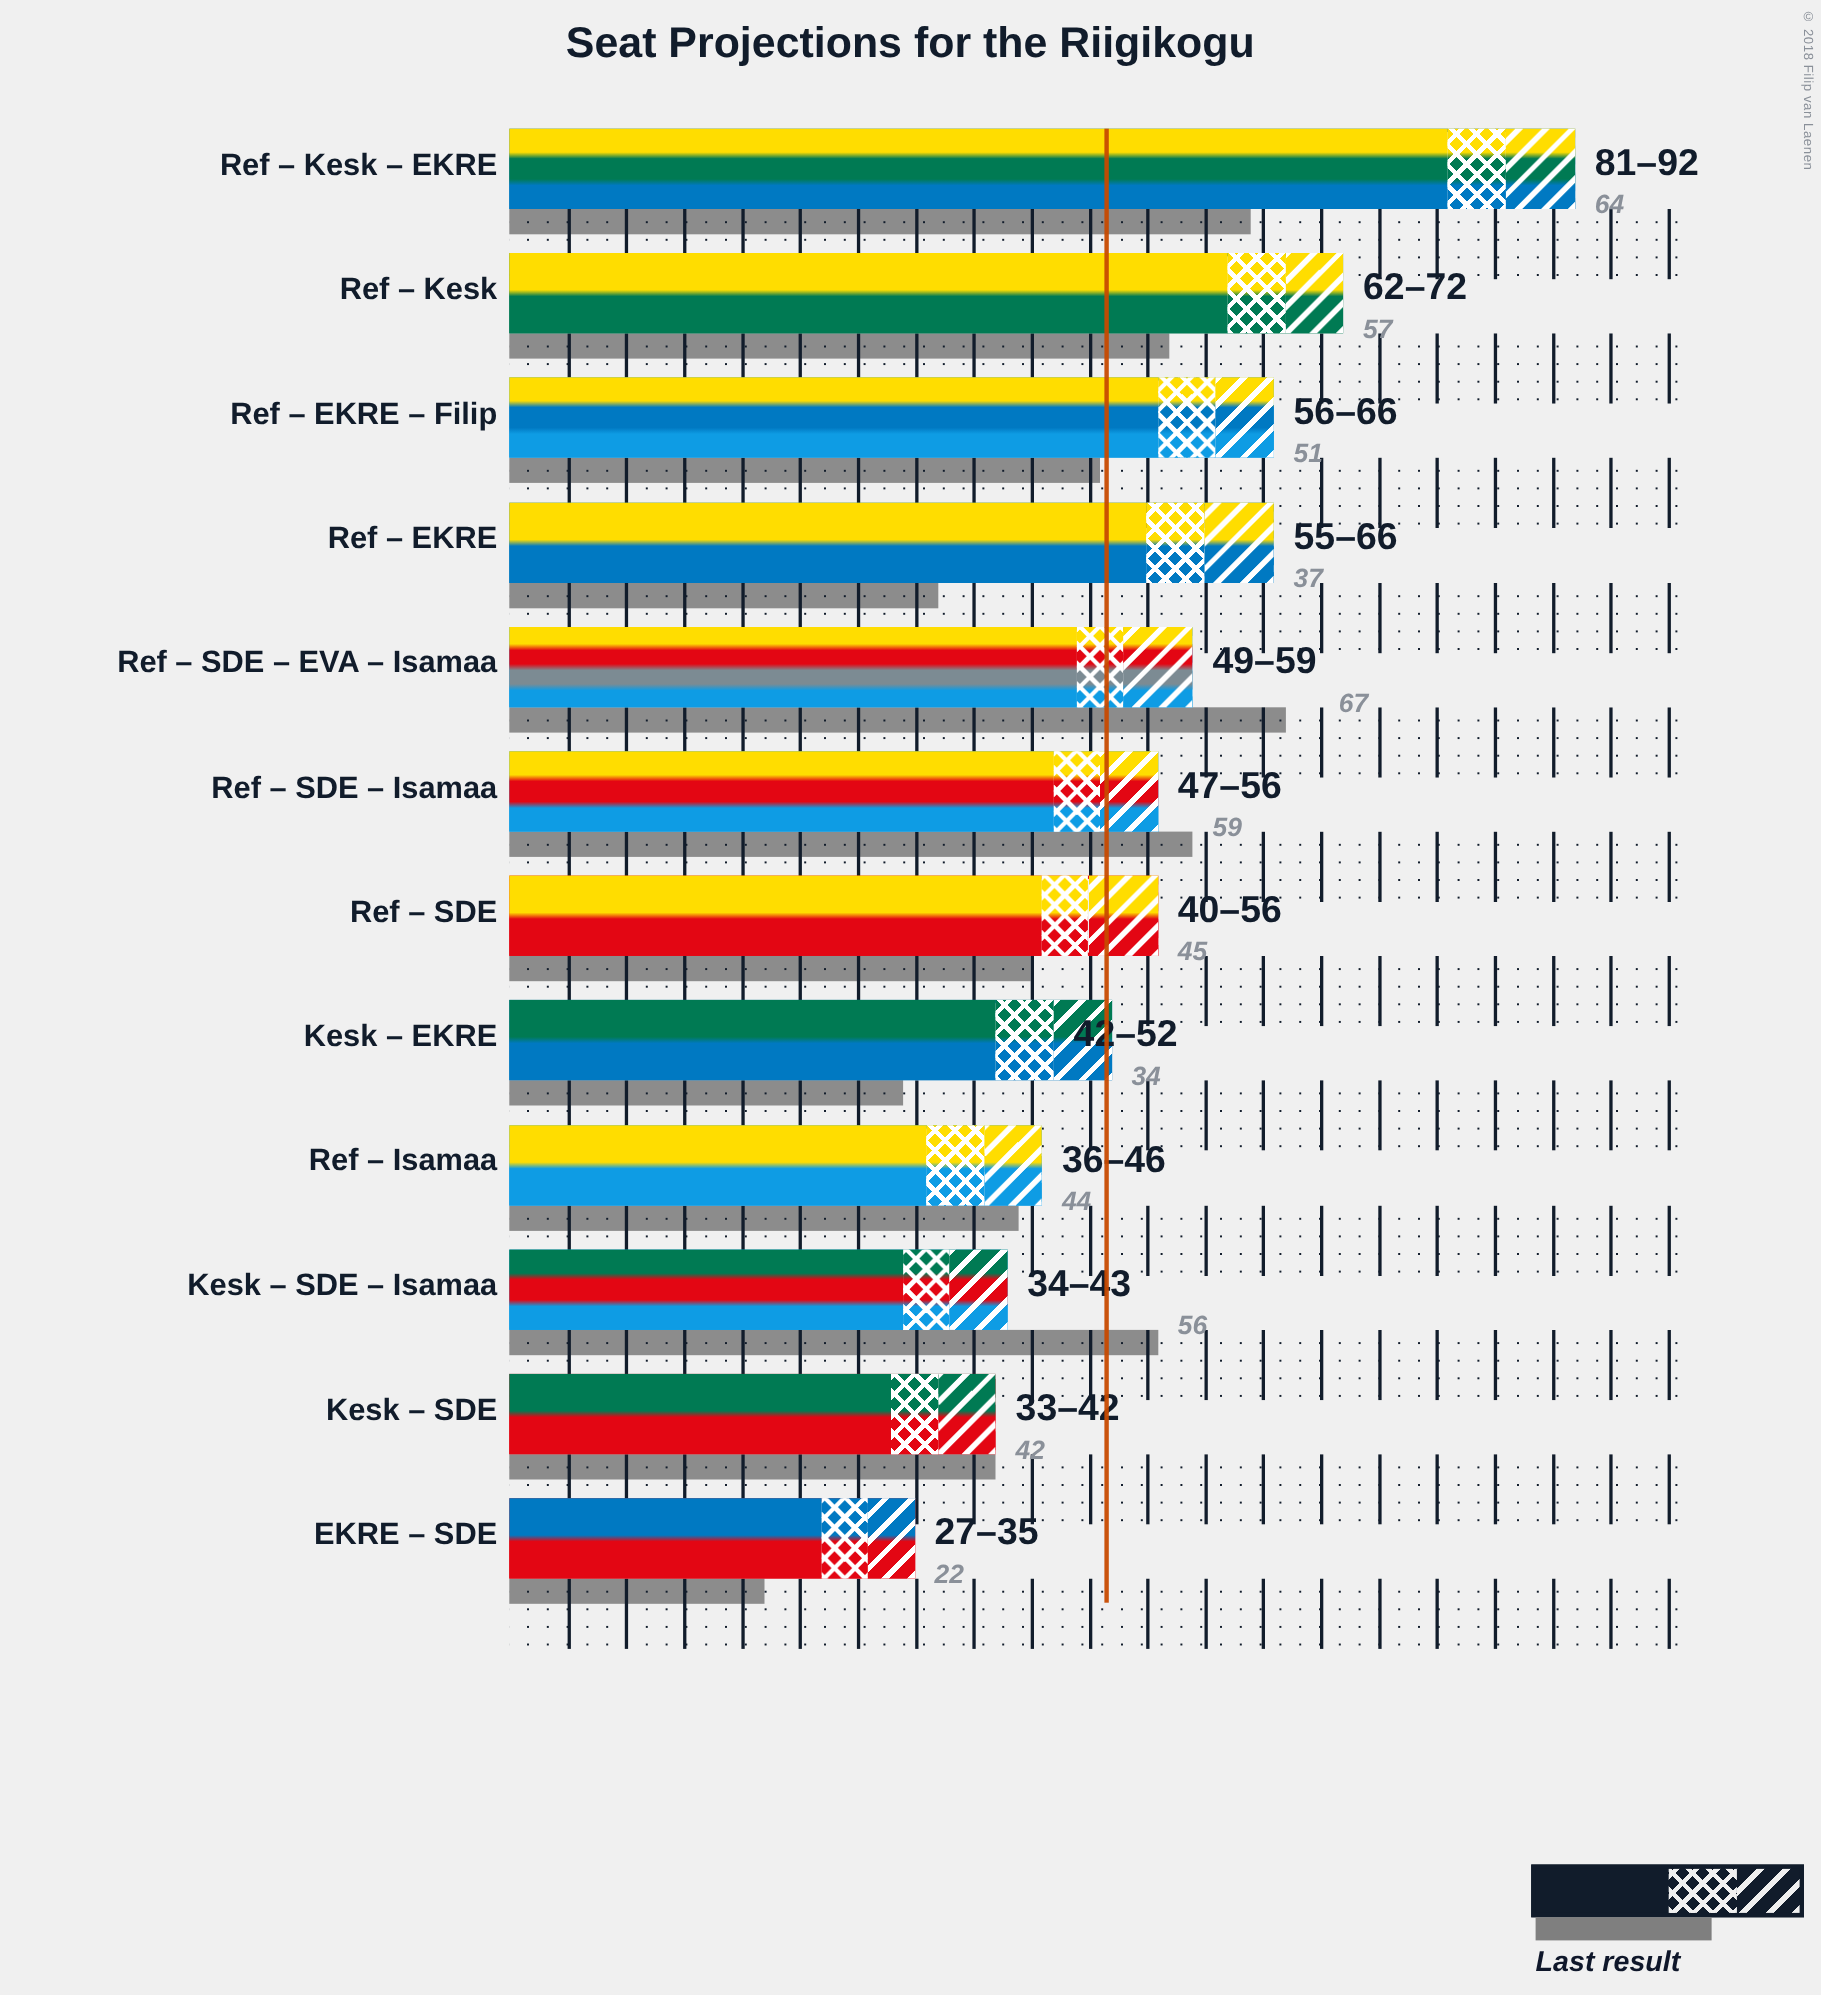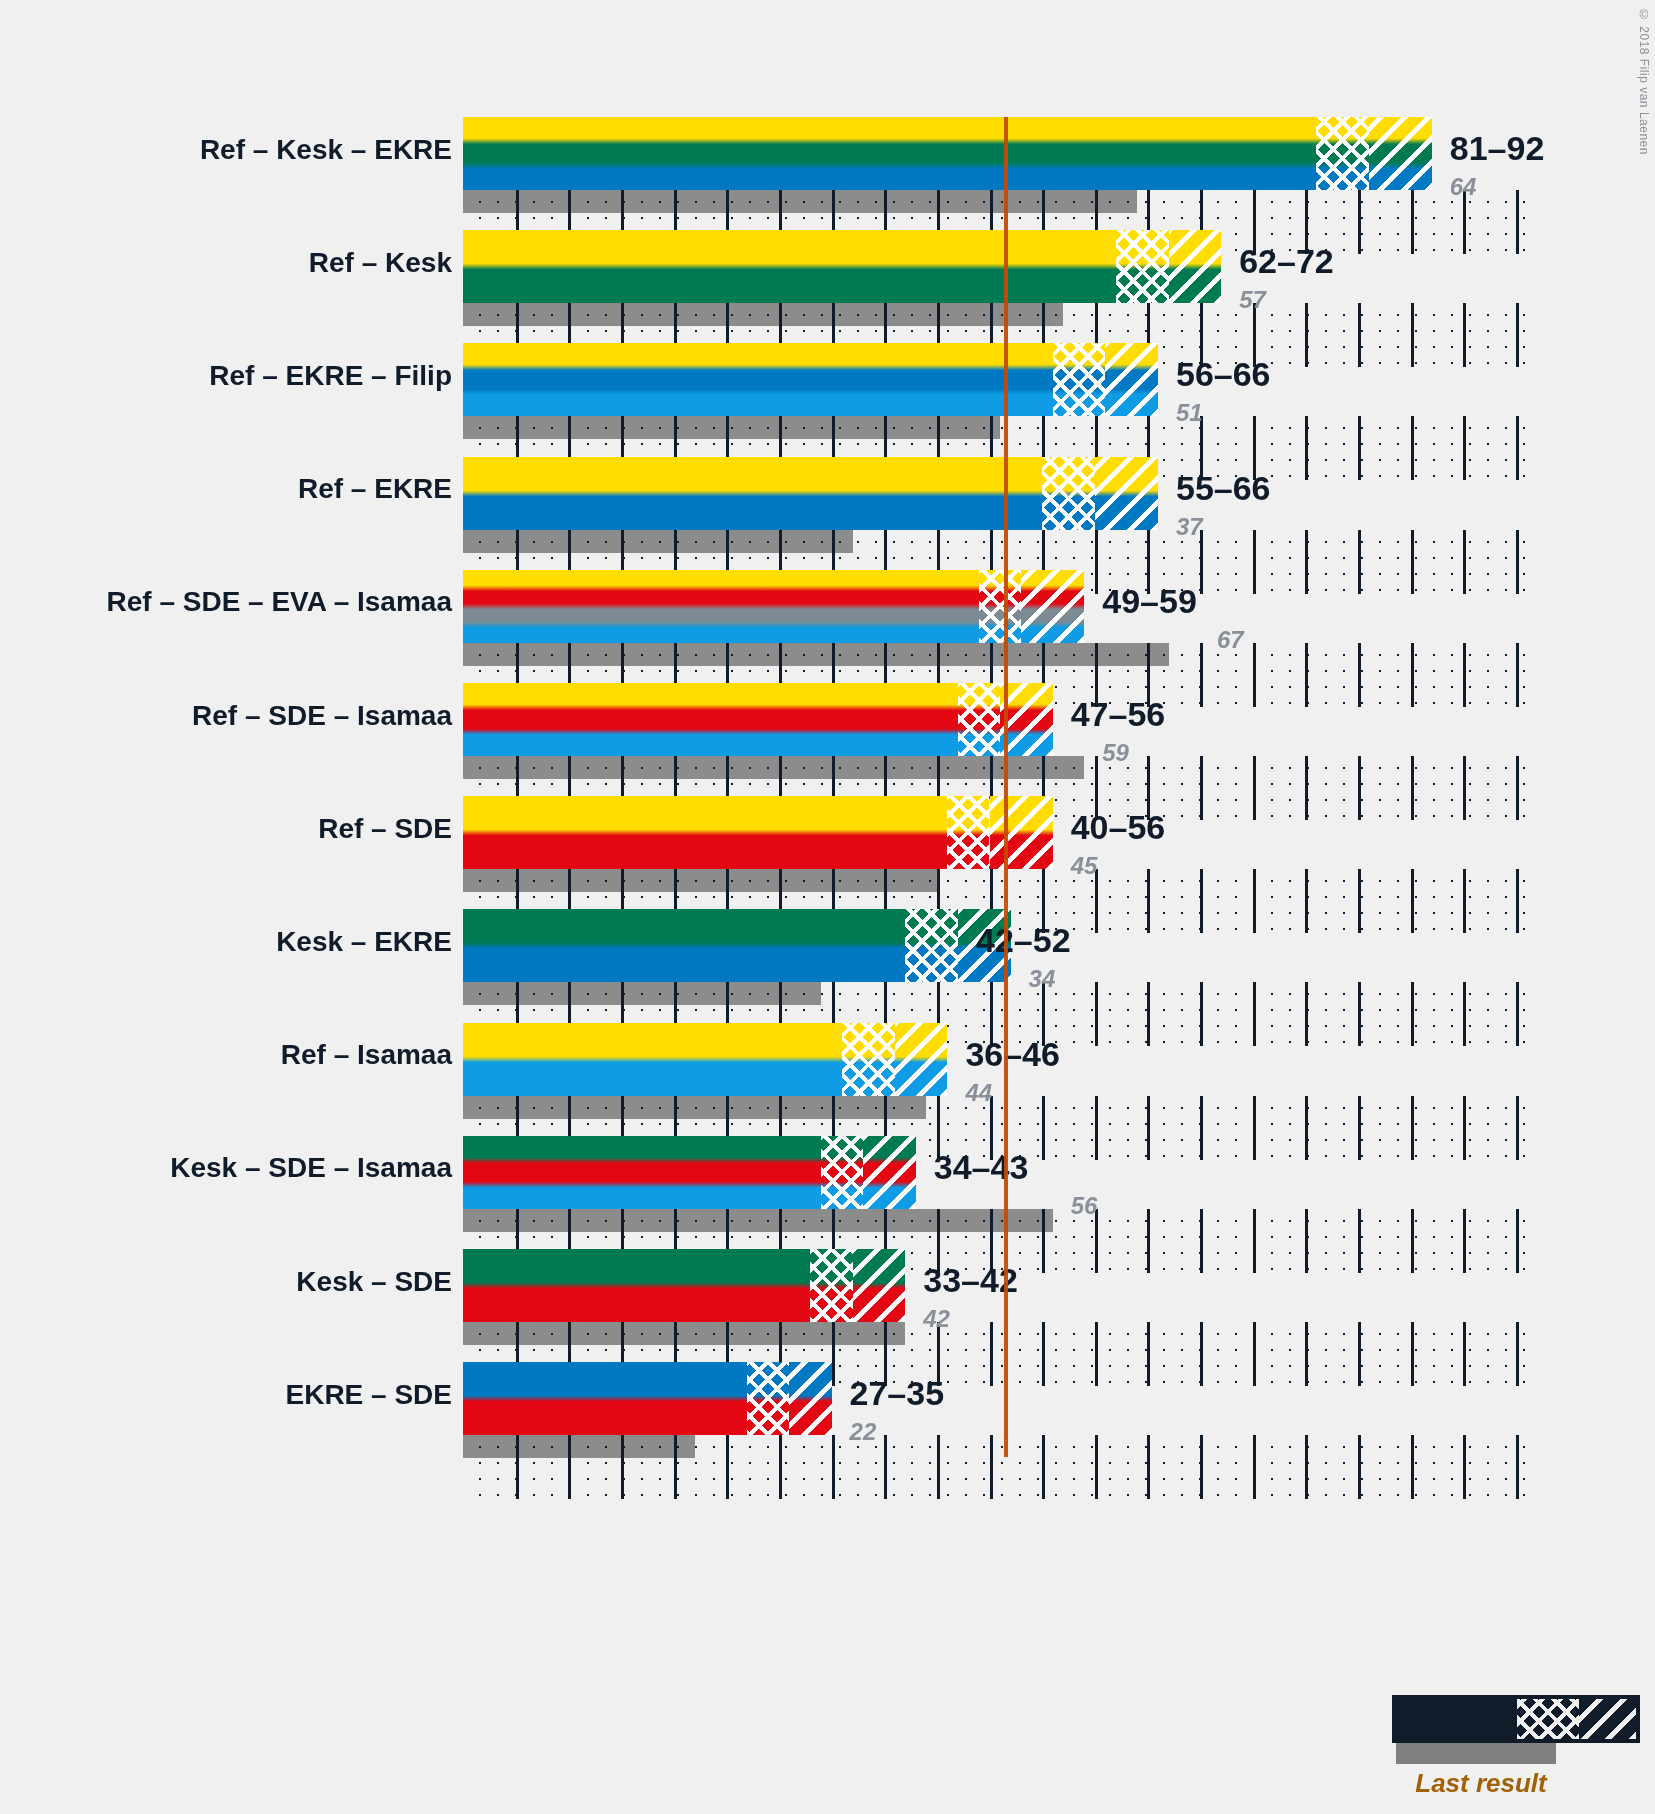--- a/index.html
+++ b/index.html
@@ -113,30 +113,30 @@
     background:#111c2b;
   }
   .legend-ci1,.legend-ci2{position:absolute;top:0;height:100%;box-sizing:border-box;}
   .legend-last{
     position:absolute;
     background:#7f7f7f;
   }
   .legend-lastlabel{
     position:absolute;
     font-size:26px;font-style:italic;font-weight:bold;
-    color:#a16207;
-    text-align:center;
+    color:#0f172a;
     white-space:nowrap;
   }
 </style>
 </head>
 <body>
 
 <div id="root">
 
+  <div class="title">Seat Projections for the Riigikogu</div>
   <div class="copyright">© 2018 Filip van Laenen</div>
 
   <div id="plot">
       <div class="row" style="top: 117px; height: 160px;">
         <div class="rowlabel" style="top: 16.5px;">Ref – Kesk – EKRE</div>
         <div class="lastbar" style="left: 463px; top: 73px; width: 673.92px;"></div>
         <div class="gridband" style="top: 73px; height: 64px; width: 1063.53px;">
           <div class="dots"></div>
           <div class="tick" style="left: 52.65px;"></div>
           <div class="tick" style="left: 105.3px;"></div>

